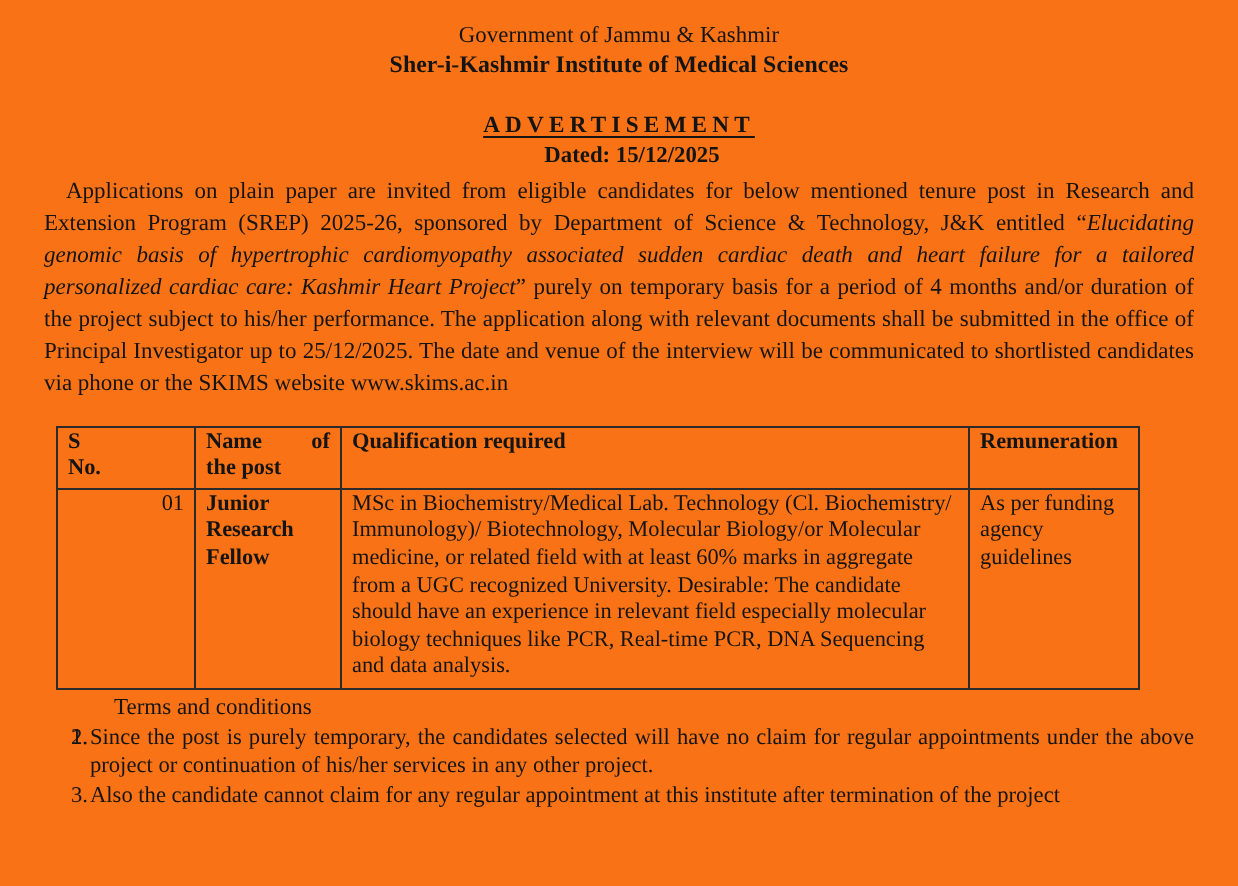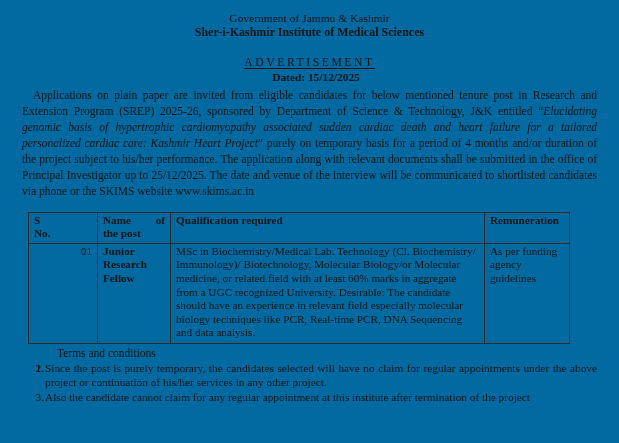--- a/index.html
+++ b/index.html
@@ -14,39 +14,39 @@
     color: #141414;
     overflow: hidden;
     position: relative;
   }
   .page {
     position: relative;
     width: 619px;
     height: 443px;
     box-sizing: border-box;
     padding: 0;
-    background: #0369a1;
+    background: #f97316;
   }
 
   
   .header {
     text-align: center;
     padding-top: 11px;
   }
   .hdr-line {
     font-size: 11.4px;
     line-height: 14.2px;
     letter-spacing: 0.05px;
   }
   .hdr-line.bold {
     font-weight: bold;
     font-size: 11.9px;
   }
   .advert {
-    font-weight: normal;
+    font-weight: bold;
     font-size: 11.6px;
     letter-spacing: 2.6px;
     text-decoration: underline;
     text-underline-offset: 2px;
     display: inline-block;
     margin-top: 16px;
     line-height: 15px;
   }
   .dated {
     font-weight: bold;

